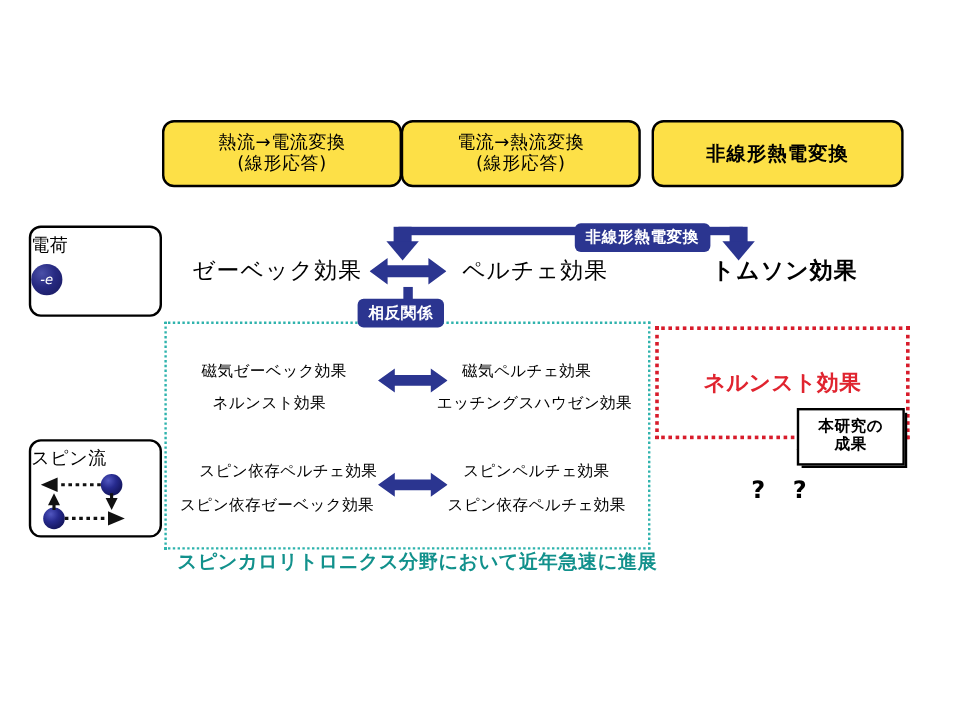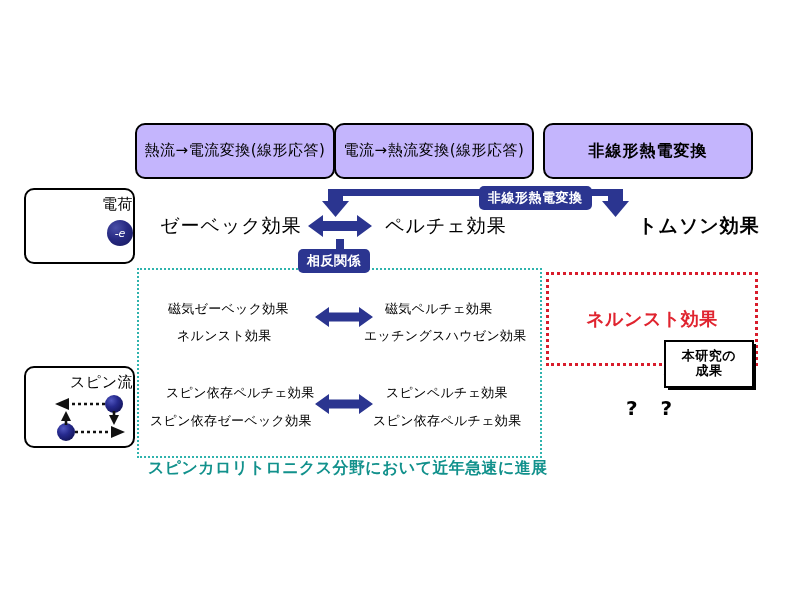--- a/index.html
+++ b/index.html
@@ -8,37 +8,37 @@
     font-family:"DejaVu Sans","Liberation Sans",sans-serif;
     overflow:hidden;position:relative;
   }
   #stage{position:absolute;left:0;top:0;width:800px;height:600px;}
 
   
   .abs{position:absolute;}
 
   
   .hdr-box{
-    position:absolute;top:123px;height:52px;
-    border:2px solid #000;border-radius:10px;background:#c4b5fd;
-    display:flex;flex-direction:row;align-items:center;justify-content:center;
+    position:absolute;top:100px;height:52px;
+    border:2px solid #000;border-radius:10px;background:#fde047;
+    display:flex;flex-direction:column;align-items:center;justify-content:center;
     color:#000;line-height:1.18;letter-spacing:.5px;
   }
   .hdr-box .l1{font-size:15px;}
   .hdr-box .l2{font-size:15px;}
   .hdr-box.bold .l1{font-weight:bold;font-size:16px;letter-spacing:1px;}
   #hdr1{left:135px;width:196px;}
   #hdr2{left:334px;width:196px;}
   #hdr3{left:543px;width:206px;}
 
   
   .cat-box{
     position:absolute;left:24px;width:107px;
     border:2px solid #000;border-radius:10px;background:#fff;
-    display:flex;flex-direction:column;align-items:flex-end;
+    display:flex;flex-direction:column;align-items:flex-start;
   }
   .cat-title{font-size:15px;color:#000;margin-top:5px;letter-spacing:.5px;white-space:nowrap;}
   #cat-charge{top:188px;height:72px;}
   #cat-mag{top:277px;height:72px;}
   #cat-spin{top:366px;height:78px;}
 
   .e-ball{
     width:26px;height:26px;border-radius:50%;
     background:radial-gradient(circle at 34% 30%,#4a4fa8 0%,#272a82 45%,#17185c 100%);
     color:#fff;font-size:11px;display:flex;align-items:center;justify-content:center;
@@ -169,21 +169,21 @@
   <div class="badge" id="badge-thomson">非線形熱電変換</div>
 
   <div class="eff big" style="left:160px;top:213px;">ゼーベック効果</div>
 
   <svg class="abs" style="left:308px;top:213px;" width="64" height="26">
     <polygon points="0,13 15,2 15,8 49,8 49,2 64,13 49,24 49,18 15,18 15,24" fill="#2b3590"></polygon>
   </svg>
 
   <div class="eff big" style="left:385px;top:213px;">ペルチェ効果</div>
 
-  <div class="eff bigb" style="left:593px;top:213px;margin-left:45px;">トムソン効果</div>
+  <div class="eff bigb" style="left:593px;top:213px;">トムソン効果</div>
 
   <svg class="abs" style="left:336px;top:239px;" width="10" height="14">
     <rect x="0" y="0" width="8" height="14" fill="#2b3590"></rect>
   </svg>
   <div class="badge" id="badge-onsager">相反関係</div>
 
   <div class="eff sm" style="left:168px;top:300px;">磁気ゼーベック効果</div>
   <div class="eff sm" style="left:177px;top:327px;">ネルンスト効果</div>
 
   <svg class="abs" style="left:315px;top:305px;" width="58" height="24">

